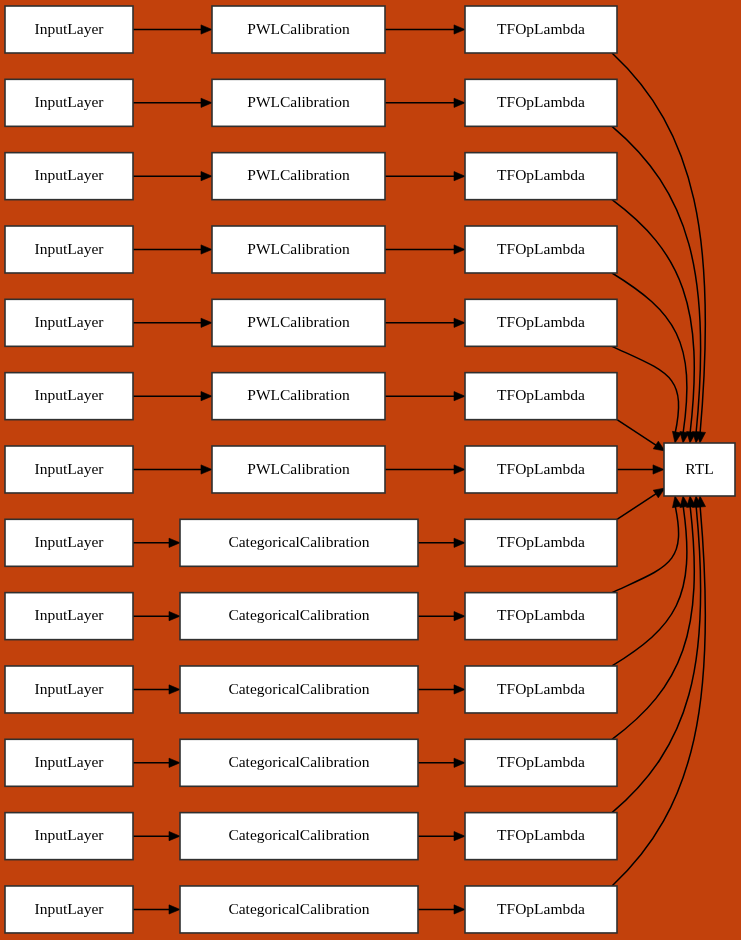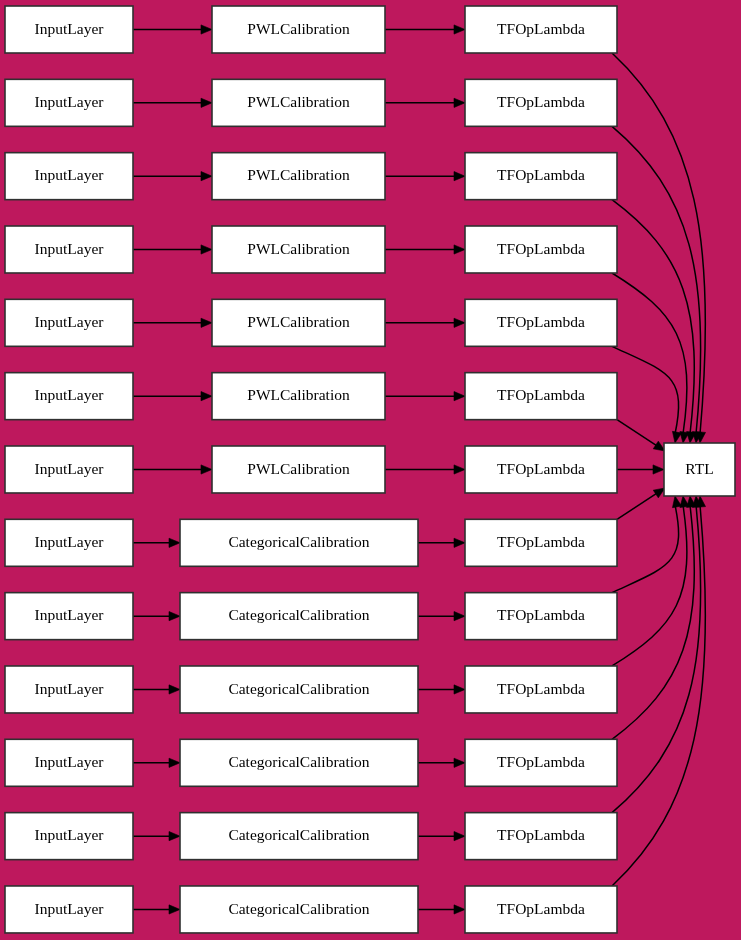--- a/index.html
+++ b/index.html
@@ -4,21 +4,21 @@
 <style>
   html, body {
     margin: 0;
     padding: 0;
     background: #ffffff;
   }
   #diagram-root {
     position: relative;
     width: 741px;
     height: 940px;
-    background: #be185d;
+    background: #c2410c;
     overflow: hidden;
     font-family: "Liberation Serif", "DejaVu Serif", serif;
   }
   svg#graph {
     display: block;
     width: 741px;
     height: 940px;
   }
   .node-box {
     fill: #ffffff;

